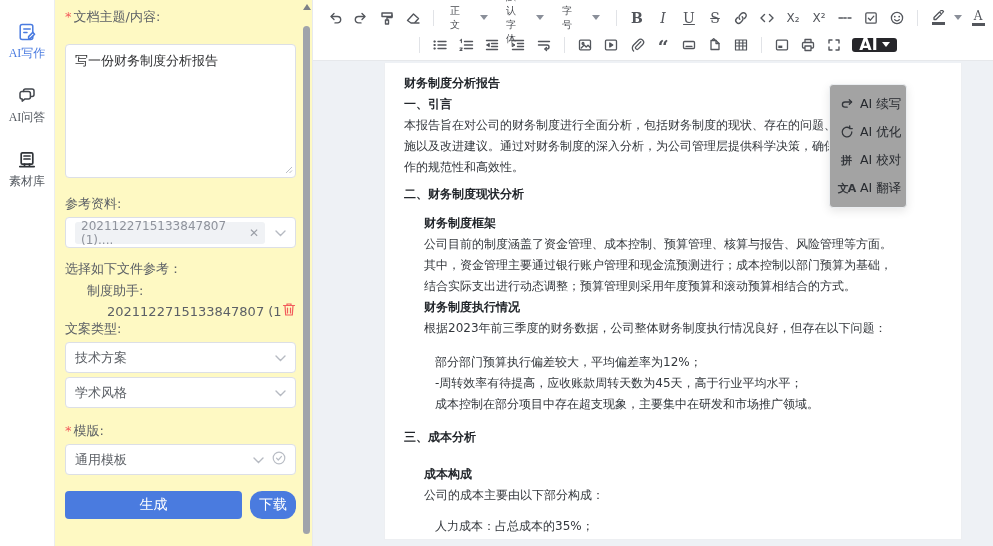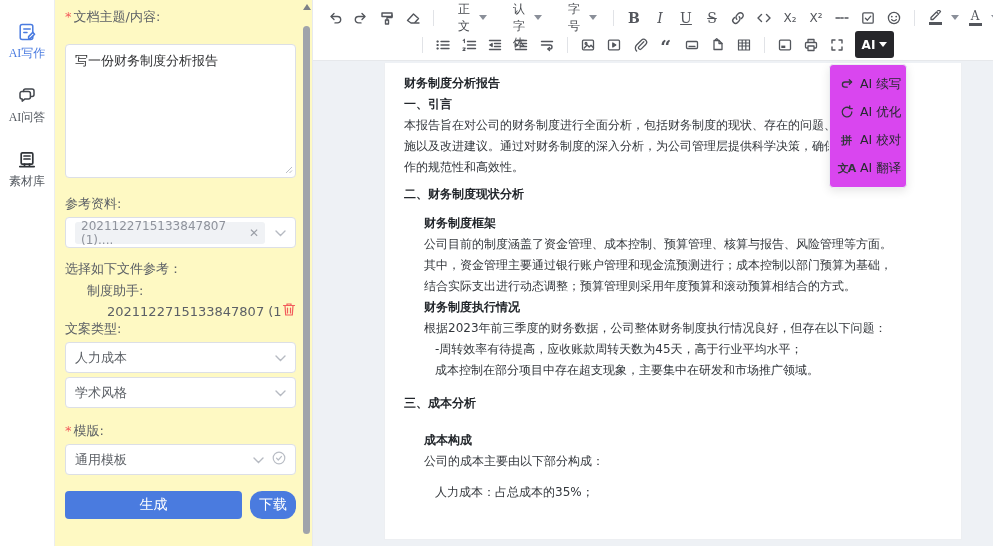--- a/index.html
+++ b/index.html
@@ -36,39 +36,39 @@
   .fscroll .thumb { position:absolute; left:1px; top:24px; width:7px; height:508px; background:#a0a4ab; border-radius:4px; }
 
   
   .editor { flex:1; display:flex; flex-direction:column; min-width:0; background:#fff; }
   .toolbar { height:61px; border-bottom:1px solid #e6e8eb; padding:4px 6px 0 10px; flex:none; }
   .trow { height:27px; display:flex; align-items:center; gap:2px; }
   .trow.second { justify-content:center; }
   .tbtn { height:24px; min-width:24px; padding:0 3px; display:flex; align-items:center; justify-content:center; color:#53565c; border-radius:3px; cursor:pointer; font-size:14px; }
   .tbtn svg { display:block; }
   .tsep { width:1px; height:16px; background:#e1e3e7; margin:0 6px; flex:none; }
-  .ddbtn { display:flex; align-items:center; gap:9px; padding:0 8px; height:24px; font-size:12px; color:#46494e; cursor:pointer;margin-left:8px; }
+  .ddbtn { display:flex; align-items:center; gap:20px; padding:0 8px; height:24px; font-size:10px; color:#46494e; cursor:pointer; }
   .caret { width:0; height:0; border-left:4px solid transparent; border-right:4px solid transparent; border-top:5px solid #8a8f99; }
   .glyph { font-size:14px; line-height:1; }
   .serif { font-family:"DejaVu Serif","Liberation Serif",serif; }
   .colorbtn { display:flex; flex-direction:column; align-items:center; line-height:1; }
   .colorbar { width:13px; height:3px; background:#53565c; margin-top:1px; }
-  .aibtn { background:#26262a; color:#fff; border-radius:3px; height:27px; padding:0 7px; display:flex; align-items:center; gap:4px; font-size:12px; font-weight:bold; cursor:pointer; margin-left:4px; }
+  .aibtn { background:#26262a; color:#fff; border-radius:3px; height:14px; padding:0 7px; display:flex; align-items:center; gap:4px; font-size:16px; font-weight:bold; cursor:pointer; margin-left:4px; }
   .aibtn .caret { border-top-color:#fff; }
 
   .canvas { flex:1; background:#eef1f5; padding:2px 31px 6px 71px; min-height:0; }
   .page { background:#fff; height:100%; border:1px solid #edeff2; border-top:none; padding:10px 0 0 19px; overflow:hidden; position:relative; }
   .dl { white-space:nowrap; line-height:21px; font-size:12px; color:#33373c; }
   .dl.b { font-weight:bold; color:#22262b; }
   .i1 { padding-left:20px; }
   .i2 { padding-left:31px; }
   .mt6{margin-top:6px}.mt8{margin-top:8px}.mt12{margin-top:12px}.mt13{margin-top:13px}.mt10{margin-top:10px}.mt16{margin-top:16px}
 
   
-  .aimenu { position:absolute; left:829px; top:64px; width:78px; background:#d946ef; border:1px solid #ebeef1; border-radius:4px; box-shadow:0 3px 10px rgba(0,0,0,.10); padding:5px 0; z-index:20;text-align:right; }
+  .aimenu { position:absolute; left:829px; top:84px; width:78px; background:#a3a3a3; border:1px solid #ebeef1; border-radius:4px; box-shadow:0 3px 10px rgba(0,0,0,.10); padding:5px 0; z-index:20;text-align:right; }
   .aimenu-item { height:28px; display:flex; align-items:center; gap:6px; padding:0 9px; font-size:12.5px; color:#26292e; cursor:pointer; white-space:nowrap; }
   .aimenu-item .mi { width:15px; flex:none; display:flex; justify-content:center; color:#33363b; }
   .mini-zh { font-size:11px; font-weight:bold; line-height:1; }
 </style>
 </head>
 <body>
 
 <nav class="rail">
   <div class="rail-item active">
     <span>
@@ -132,21 +132,21 @@
     <span class="fname">2021122715133847807 (1)....</span>
     <span>
       <svg width="14" height="15" viewBox="0 0 14 15" fill="none" stroke="#f25c5c" stroke-width="1.2" stroke-linecap="round">
         <path d="M1.5 3.5h11 M5 3.5V2h4v1.5 M3 3.5l.7 9.5h6.6l.7-9.5 M5.5 6v5 M8.5 6v5"></path>
       </svg>
     </span>
   </div>
 
   <div class="flabel" style="margin-top:0">文案类型:</div>
   <div class="selbox">
-    <span class="grow">人力成本</span>
+    <span class="grow">技术方案</span>
     <span>
       <svg width="11" height="7" viewBox="0 0 11 7" fill="none" stroke="#b6bac2" stroke-width="1.4" stroke-linecap="round">
           <path d="M1 1l4.5 4.5L10 1"></path>
         </svg>
     </span>
   </div>
 
   <div class="selbox">
     <span class="grow">学术风格</span>
     <span>
@@ -386,20 +386,21 @@
       <div class="dl">本报告旨在对公司的财务制度进行全面分析，包括财务制度的现状、存在的问题、管控措</div>
       <div class="dl">施以及改进建议。通过对财务制度的深入分析，为公司管理层提供科学决策，确保财务运</div>
       <div class="dl">作的规范性和高效性。</div>
       <div class="dl b mt6">二、财务制度现状分析</div>
       <div class="dl b i1 mt8">财务制度框架</div>
       <div class="dl i1">公司目前的制度涵盖了资金管理、成本控制、预算管理、核算与报告、风险管理等方面。</div>
       <div class="dl i1">其中，资金管理主要通过银行账户管理和现金流预测进行；成本控制以部门预算为基础，</div>
       <div class="dl i1">结合实际支出进行动态调整；预算管理则采用年度预算和滚动预算相结合的方式。</div>
       <div class="dl b i1">财务制度执行情况</div>
       <div class="dl i1">根据2023年前三季度的财务数据，公司整体财务制度执行情况良好，但存在以下问题：</div>
+      <div class="dl i2 mt13">部分部门预算执行偏差较大，平均偏差率为12%；</div>
       <div class="dl i2">-周转效率有待提高，应收账款周转天数为45天，高于行业平均水平；</div>
       <div class="dl i2">成本控制在部分项目中存在超支现象，主要集中在研发和市场推广领域。</div>
       <div class="dl b mt12">三、成本分析</div>
       <div class="dl b i1 mt16">成本构成</div>
       <div class="dl i1">公司的成本主要由以下部分构成：</div>
       <div class="dl i2 mt10">人力成本：占总成本的35%；</div>
     </div>
   </div>
 </section>
 

